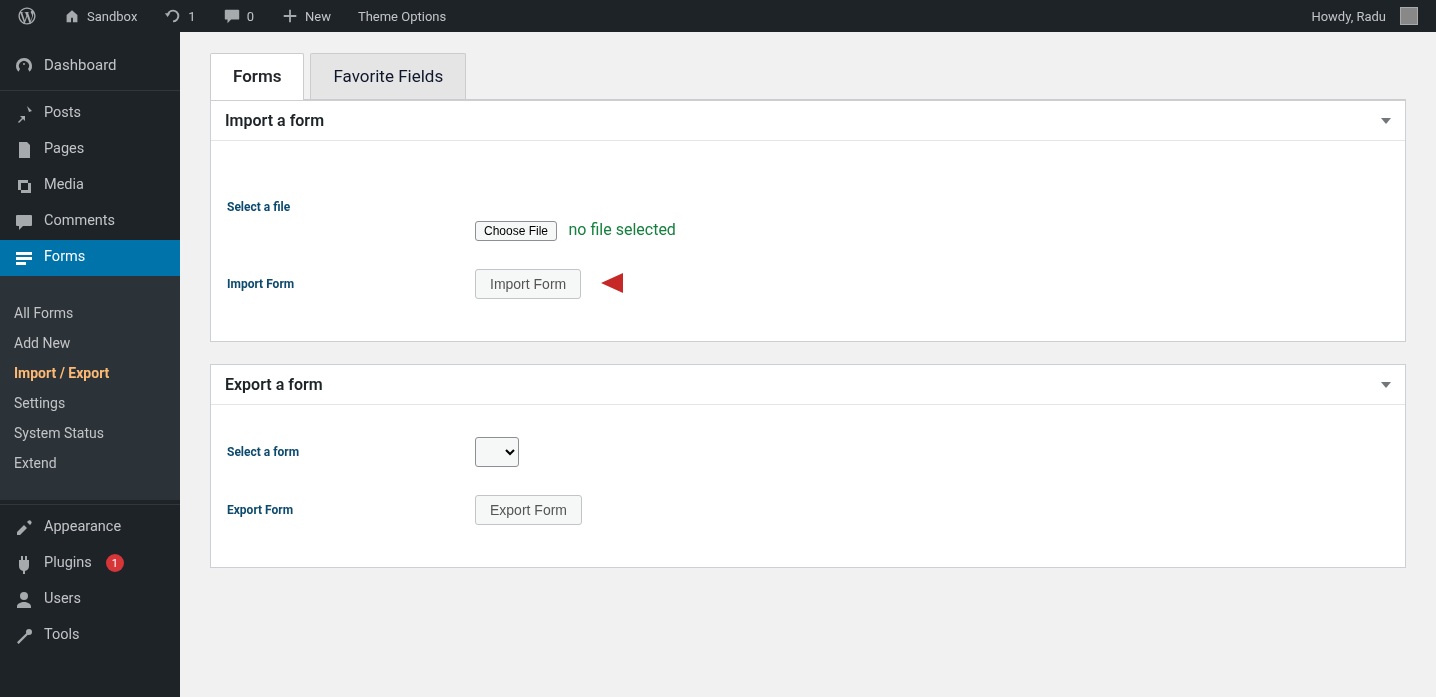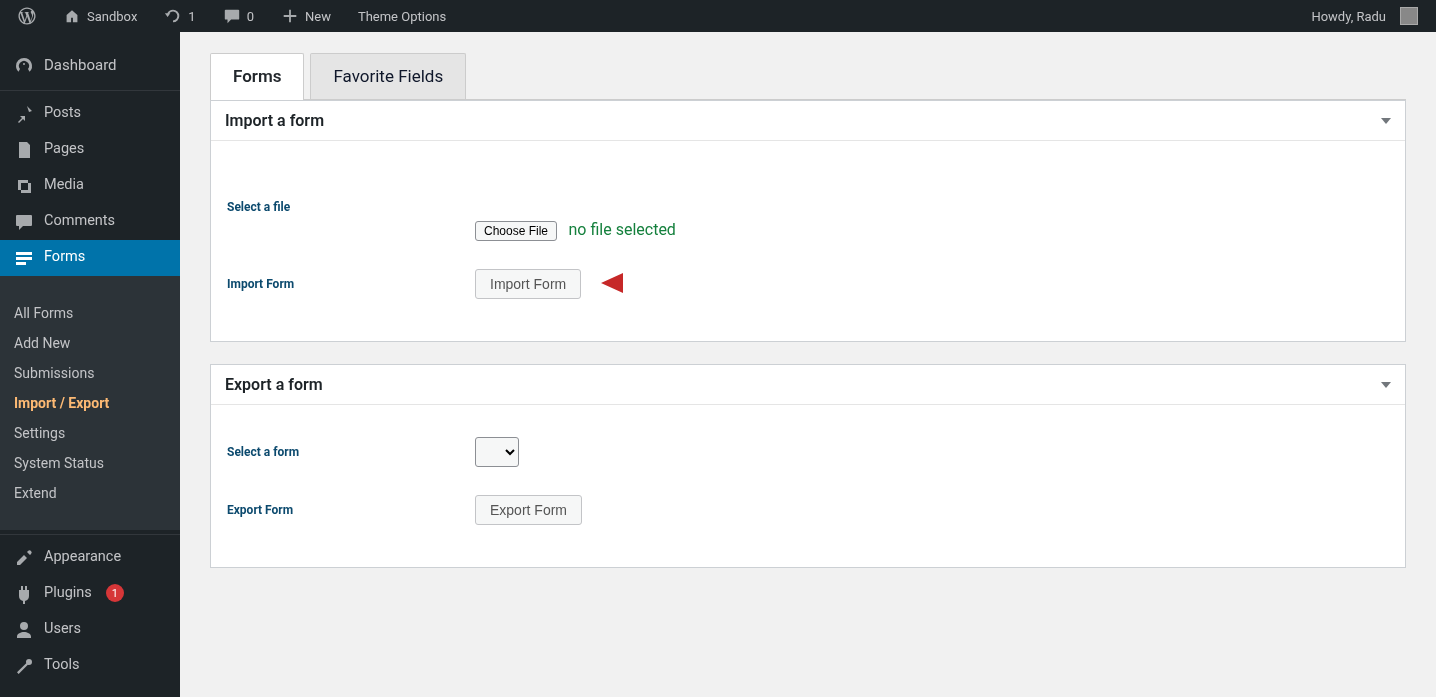--- a/index.html
+++ b/index.html
@@ -149,21 +149,20 @@
       <span class="micon">
           <svg viewBox="0 0 20 20">
             <path d="M2 4h16v3H2zm0 5h16v3H2zm0 5h10v3H2z"></path>
           </svg>
         </span>
       <span>Forms</span>
     </div>
     <div class="submenu">
       <div class="sub">All Forms</div>
       <div class="sub">Add New</div>
-      <div class="sub">Submissions</div>
       <div class="sub current">Import / Export</div>
       <div class="sub">Settings</div>
       <div class="sub">System Status</div>
       <div class="sub">Extend</div>
     </div>
     <div class="menu-sep"></div>
     <div class="menu-item">
       <span class="micon">
           <svg viewBox="0 0 20 20">
             <path d="M3 14l7-7 3 3-7 7H3zM13 4l3 3 1-1a2 2 0 1 0-3-3z"></path>

